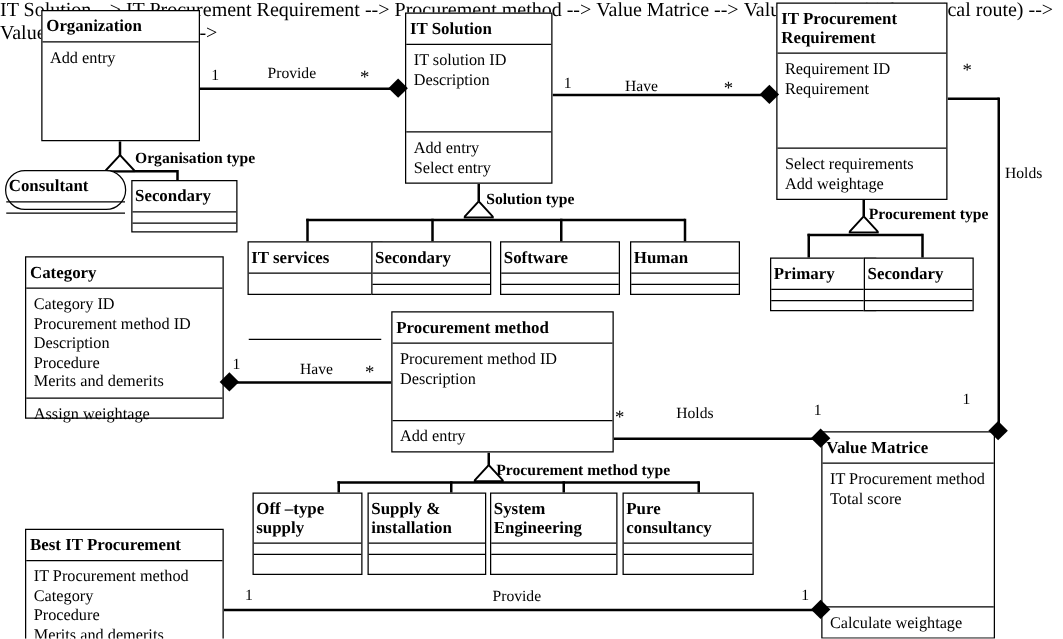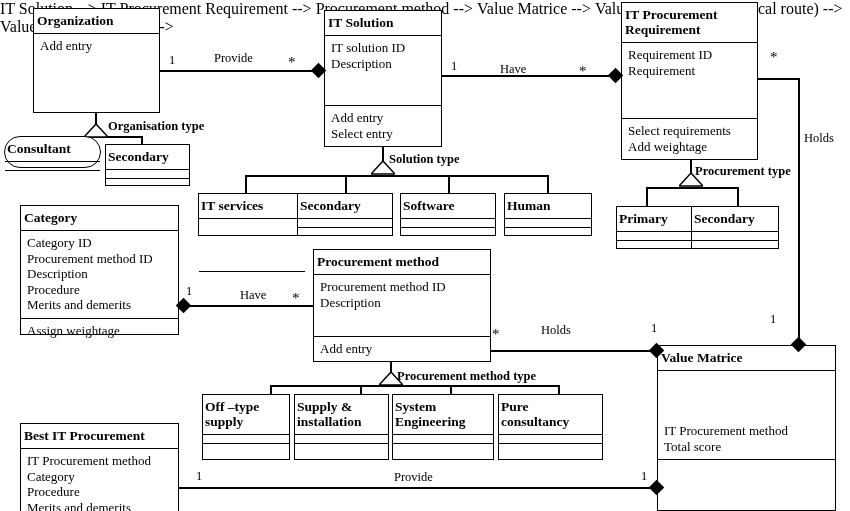--- a/index.html
+++ b/index.html
@@ -254,21 +254,21 @@
   <div class="uml-class" style="left:20px; top:375px; width:159px; height:136px;margin-top:48px;">
     <div class="uml-name">Best IT Procurement</div>
     <div class="uml-attrs">IT Procurement method
 Category
 Procedure
 Merits and demerits</div>
     <div class="uml-ops">Print Report</div>
   </div>
 
   
-  <div class="uml-class" style="left:657px; top:345px; width:179px; height:166px;gap:48px;">
+  <div class="uml-class" style="left:657px; top:345px; width:139px; height:166px;">
     <div class="uml-name">Value Matrice</div>
     <div class="uml-attrs">IT Procurement method
 Total score</div>
     <div class="uml-ops">Calculate weightage</div>
   </div>
 
   
 
    IT Solution --&gt;
   <div class="hline" style="left:160px; top:70px; width:164px;"></div>

